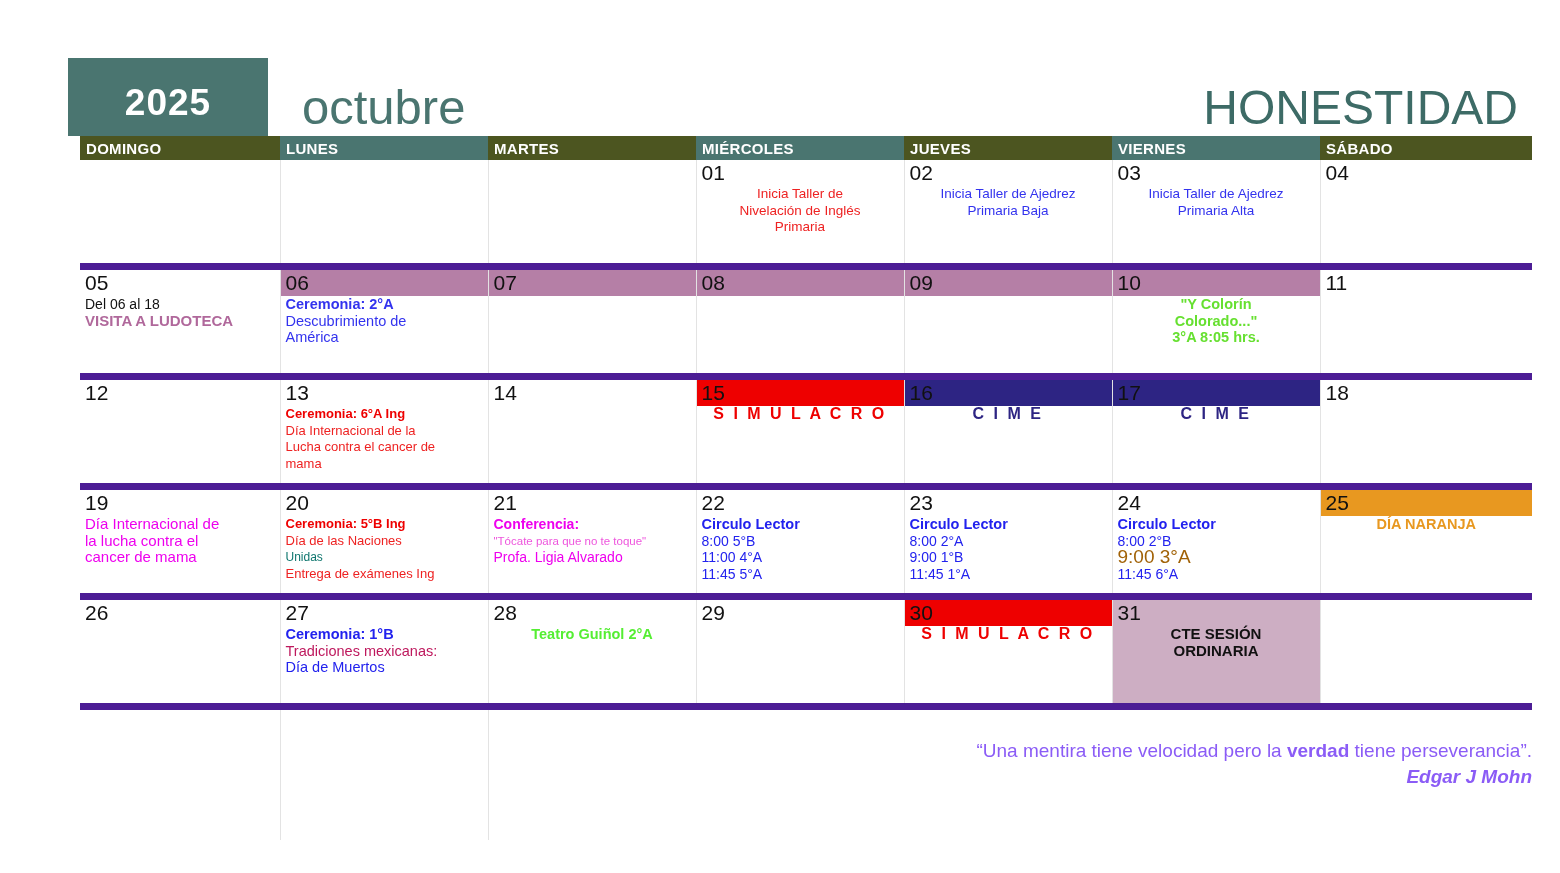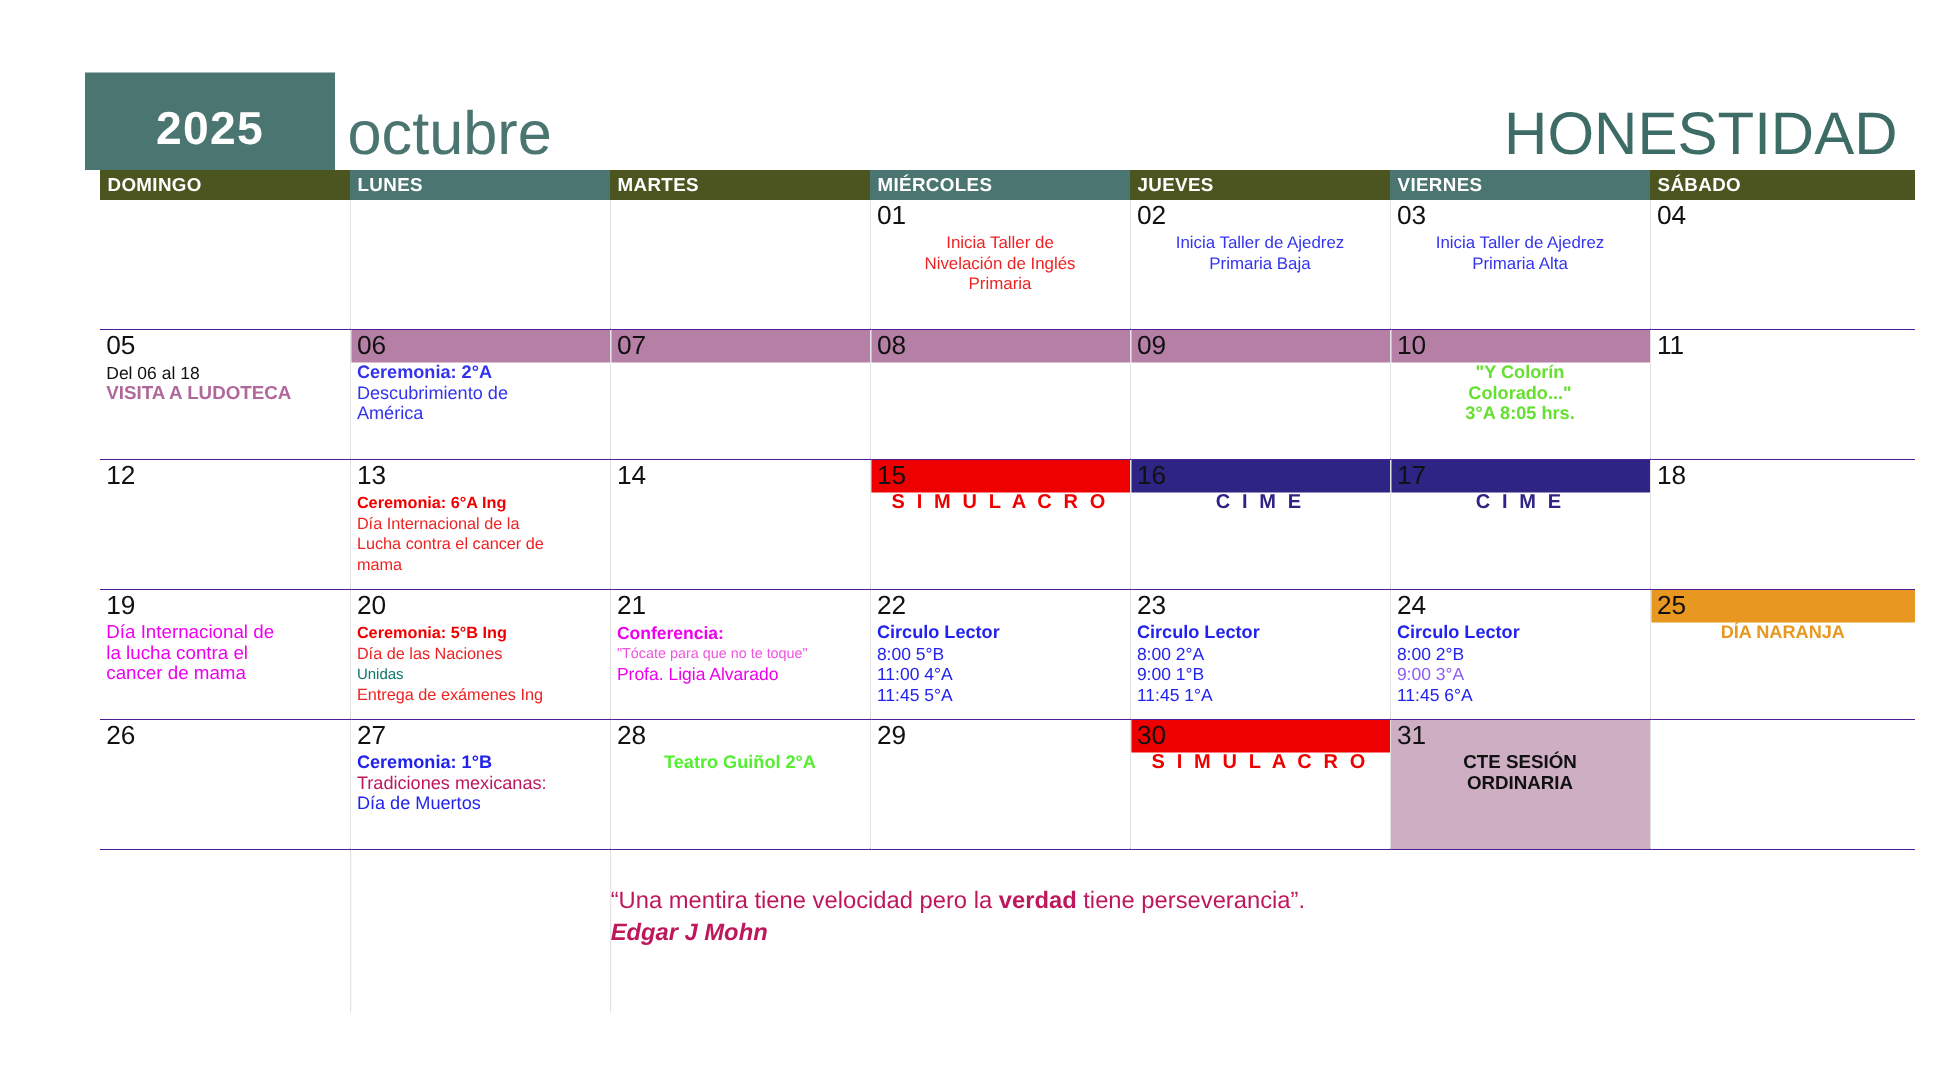--- a/index.html
+++ b/index.html
@@ -23,20 +23,21 @@
 
   
   .titlebar {
     position: absolute;
     left: 68px;
     top: 58px;
     width: 1452px;
     height: 78px;
     display: flex;
     align-items: flex-end;
+    gap: 24px;
   }
   .year-box {
     width: 200px;
     height: 78px;
     background: #4a7570;
     color: #ffffff;
     font-size: 37px;
     font-weight: bold;
     display: flex;
     align-items: center;
@@ -93,21 +94,21 @@
     vertical-align: middle;
   }
   .dayhead.olive { background: #4c5520; }
   .dayhead.teal  { background: #4a7570; }
 
   td.cell {
     vertical-align: top;
     height: 103px;
     padding: 0;
     border-right: 1px solid #e3e3e3;
-    border-bottom: 1px solid #4c1d95;
+    border-bottom: 7px solid #4c1d95;
     background: #ffffff;
     position: relative;
     overflow: hidden;
   }
   td.cell.first { border-left: none; }
   td.cell.lastcol { border-right: none; }
 
   .datebar {
     height: 26px;
     line-height: 26px;
@@ -139,24 +140,24 @@
   
   .footer-row td {
     height: 130px;
     vertical-align: top;
     padding: 0;
     background: #ffffff;
     border: none;
   }
   .footer-row td.divline { border-right: 1px solid #e3e3e3; }
   .quote-wrap {
-    text-align: left;
+    text-align: right;
     padding-top: 28px;
     font-size: 19px;
-    color: #be185d;
+    color: #8b5cf6;
     line-height: 26px;
   }
   .quote-author {
     font-weight: bold;
     font-style: italic;
     font-size: 19px;
   }
   .bold-inline { font-weight: bold; }
 </style>
 </head>
@@ -353,21 +354,21 @@
             <span class="ev" style="color:#2222ee;font-size:14px">8:00 2°A</span>
             <span class="ev" style="color:#2222ee;font-size:14px">9:00  1°B</span>
             <span class="ev" style="color:#2222ee;font-size:14px">11:45 1°A</span>
           </div>
         </td>
         <td class="cell">
           <div class="datebar">24</div>
           <div class="events">
             <span class="ev b" style="color:#2222ee;font-size:14.5px">Circulo Lector</span>
             <span class="ev" style="color:#2222ee;font-size:14px">8:00  2°B</span>
-            <span class="ev" style="color:#8b5cf6;font-size:14px">9:00  3°A</span>
+            <span class="ev" style="color:#a16207;font-size:19px">9:00  3°A</span>
             <span class="ev" style="color:#2222ee;font-size:14px">11:45  6°A</span>
           </div>
         </td>
         <td class="cell lastcol">
           <div class="datebar fill-orange">25</div>
           <div class="events">
             <span class="ev center b" style="color:#e89820;font-size:14.5px">DÍA NARANJA</span>
           </div>
         </td>
       </tr>

